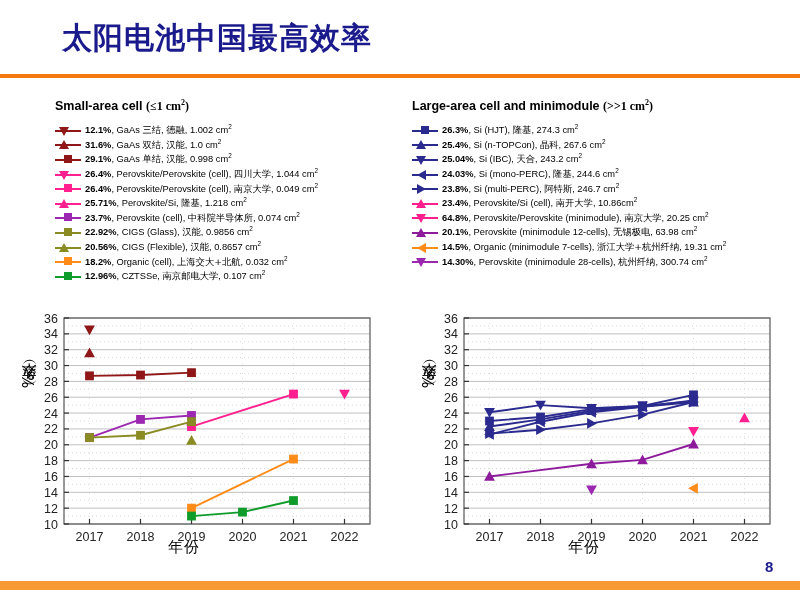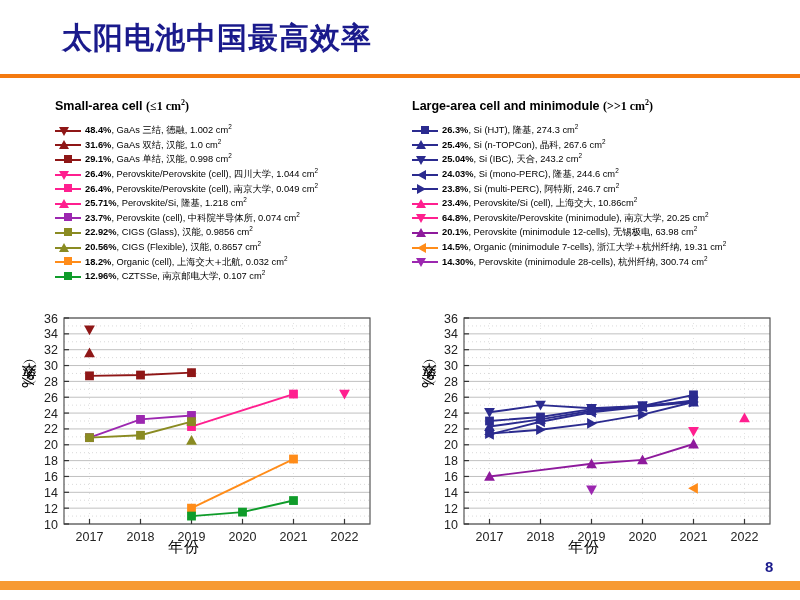--- a/index.html
+++ b/index.html
@@ -92,21 +92,21 @@
   <div class="legend-title">
     <span>Small-area cell</span>
     <span class="area-note"><span>(≤1 cm</span><sup>2</sup><span>)</span></span>
   </div>
   <div id="legend-left-rows">
       <div class="legend-row">
         <span class="legend-key">
           <span class="bar" style="background:#8f1717"></span>
           <span class="mk m-dn" style="border-top:9px solid #8f1717"></span>
         </span>
-        <span class="legend-text"><b>48.4%</b>, GaAs <span class="cn">三结</span>, <span class="cn">德融</span>, 1.002 cm<sup>2</sup></span>
+        <span class="legend-text"><b>12.1%</b>, GaAs <span class="cn">三结</span>, <span class="cn">德融</span>, 1.002 cm<sup>2</sup></span>
       </div>
       <div class="legend-row">
         <span class="legend-key">
           <span class="bar" style="background:#8f1717"></span>
           <span class="mk m-up" style="border-bottom:9px solid #8f1717"></span>
         </span>
         <span class="legend-text"><b>31.6%</b>, GaAs <span class="cn">双结</span>, <span class="cn">汉能</span>, 1.0 cm<sup>2</sup></span>
       </div>
       <div class="legend-row">
         <span class="legend-key">
@@ -213,21 +213,21 @@
           <span class="bar" style="background:#2b2b8f"></span>
           <span class="mk m-rt" style="border-left:9px solid #2b2b8f"></span>
         </span>
         <span class="legend-text"><b>23.8%</b>, Si (multi-PERC), <span class="cn">阿特斯</span>, 246.7 cm<sup>2</sup></span>
       </div>
       <div class="legend-row">
         <span class="legend-key">
           <span class="bar" style="background:#ff1f8f"></span>
           <span class="mk m-up" style="border-bottom:9px solid #ff1f8f"></span>
         </span>
-        <span class="legend-text"><b>23.4%</b>, Perovskite/Si (cell), <span class="cn">上海交大</span>, 10.86cm<sup>2</sup></span>
+        <span class="legend-text"><b>23.4%</b>, Perovskite/Si (cell), <span class="cn">南开大学</span>, 10.86cm<sup>2</sup></span>
       </div>
       <div class="legend-row">
         <span class="legend-key">
           <span class="bar" style="background:#ff1f8f"></span>
           <span class="mk m-dn" style="border-top:9px solid #ff1f8f"></span>
         </span>
         <span class="legend-text"><b>64.8%</b>, Perovskite/Perovskite (minimodule), <span class="cn">南京大学</span>, 20.25 cm<sup>2</sup></span>
       </div>
       <div class="legend-row">
         <span class="legend-key">

